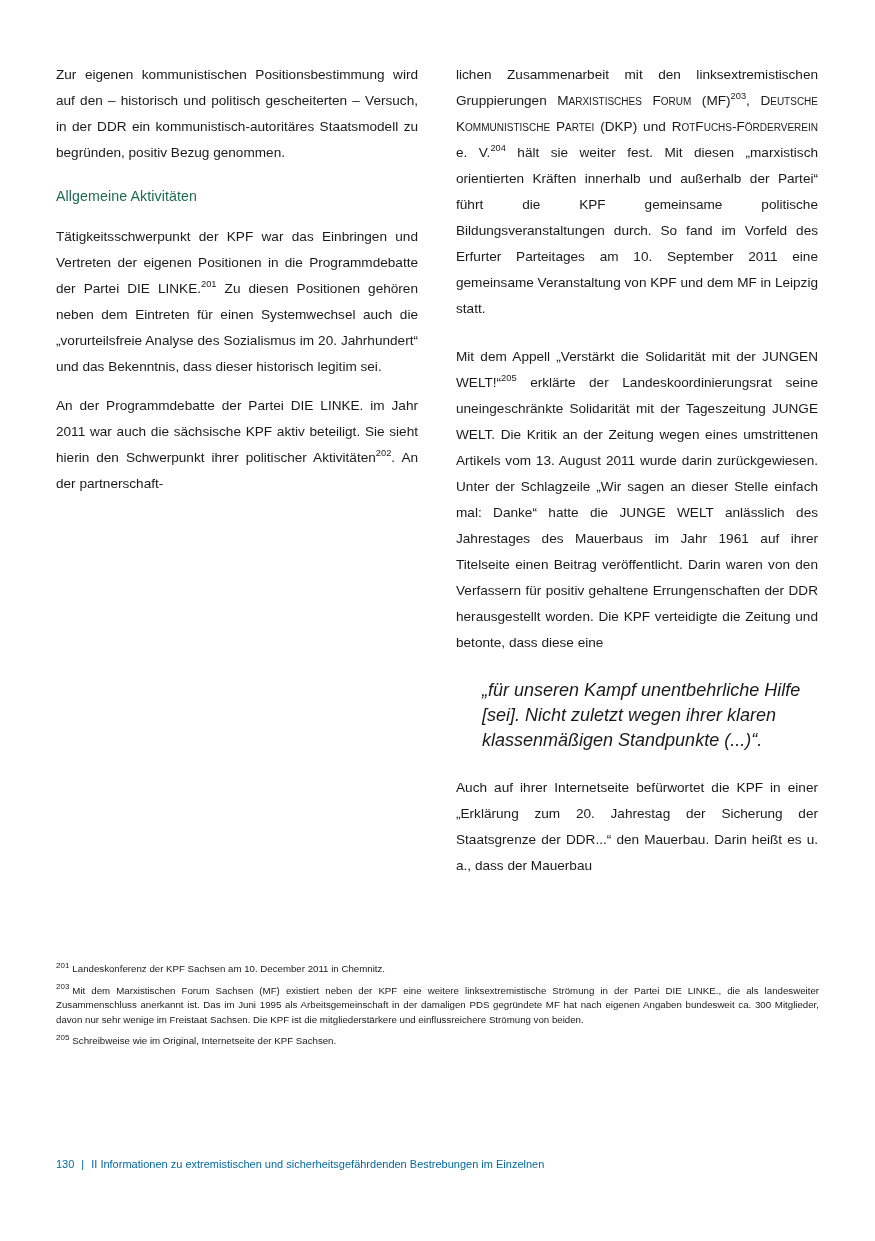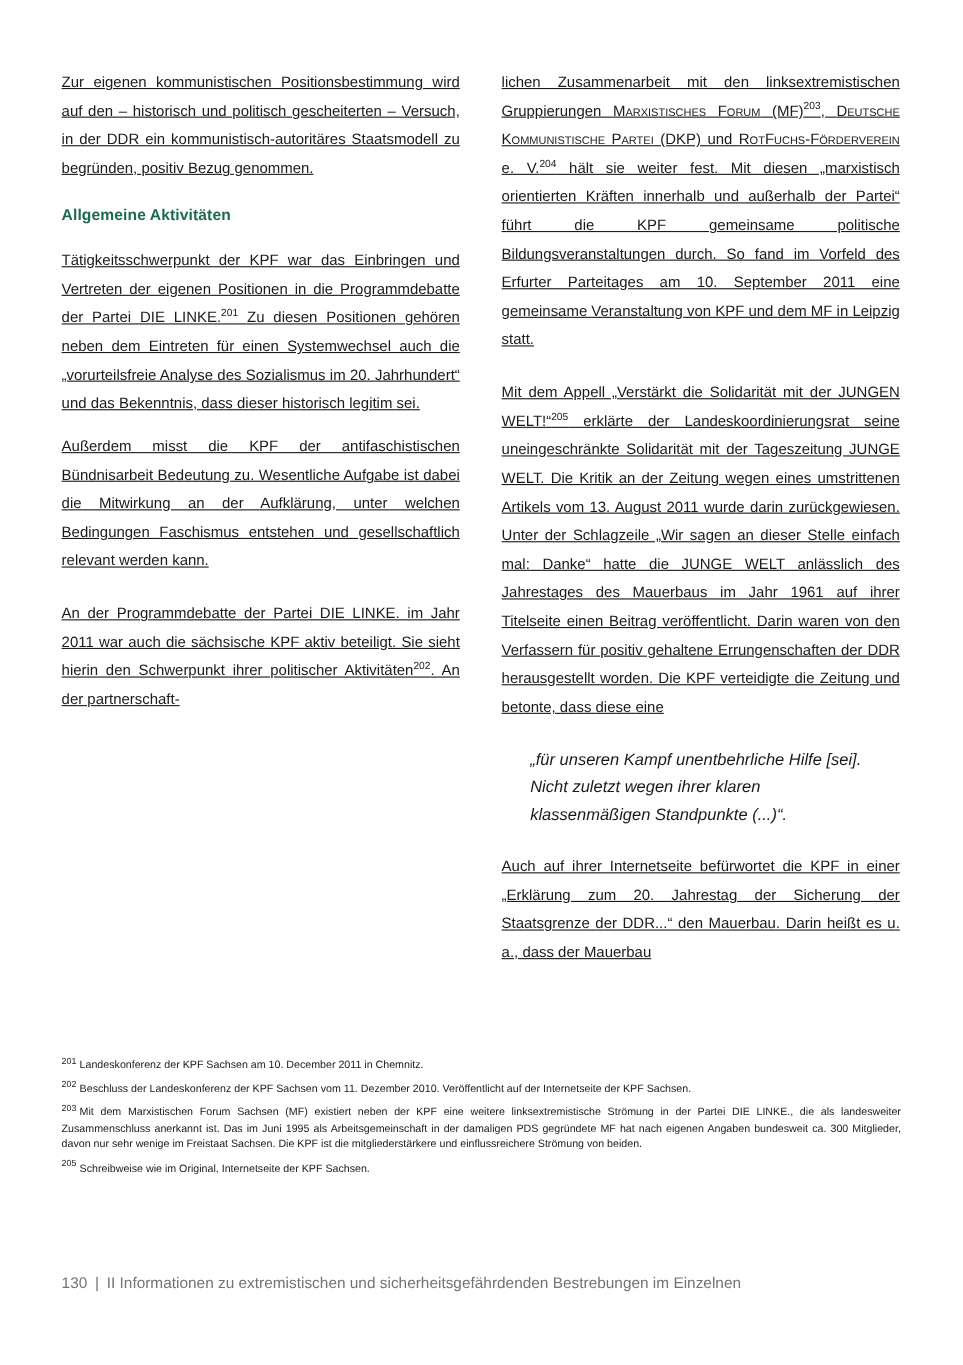--- a/index.html
+++ b/index.html
@@ -31,34 +31,33 @@
   }
   .col {
     width: 362px;
   }
   p.body {
     margin: 0 0 22px 0;
     font-size: 13.6px;
     line-height: 26px;
     text-align: justify;
     color: #1a1a1a;
-    text-decoration: underline;
   }
   p.body.last { margin-bottom: 0; }
   p.tight { margin-bottom: 13px; }
   h2.section {
     margin: 10px 0 20px 0;
     font-size: 14.2px;
-    font-weight: bold;
+    font-weight: normal;
     color: #1d6b4f;
     letter-spacing: 0.1px;
   }
   .quote {
     margin: 0 0 22px 26px;
-    font-size: 15px;
+    font-size: 18px;
     line-height: 25px;
     font-style: italic;
     color: #1a1a1a;
     width: 320px;
   }
   sup {
     font-size: 9.3px;
     vertical-align: super;
     line-height: 0;
   }
@@ -82,59 +81,57 @@
     font-size: 8px;
     vertical-align: super;
     line-height: 0;
     margin-right: 3px;
   }
   .footer {
     position: absolute;
     left: 56px;
     top: 1158px;
     width: 763px;
-    font-size: 14px;
-    color: #737373;
+    font-size: 11px;
+    color: #0369a1;
   }
   .footer .pagenum { margin-right: 7px; }
   .footer .sep { margin-right: 7px; }
 </style>
 </head>
 <body>
 
 <div class="page">
 
   <div class="columns">
 
     <div class="col">
       <p class="body">Zur eigenen kommunistischen Positionsbestimmung wird auf den – historisch und politisch gescheiterten – Versuch, in der DDR ein kommunistisch-autoritäres Staatsmodell zu begründen, positiv Bezug genommen.</p>
 
       <h2 class="section">Allgemeine Aktivitäten</h2>
 
       <p class="body tight"><span>Tätigkeitsschwerpunkt der KPF war das Einbringen und Vertreten der eigenen Positionen in die Programmdebatte der Partei DIE LINKE.</span><sup>201</sup><span> Zu diesen Positionen gehören neben dem Eintreten für einen Systemwechsel auch die „vorurteilsfreie Analyse des Sozialismus im 20. Jahrhundert“ und das Bekenntnis, dass dieser historisch legitim sei.</span></p>
-      <p class="body">Außerdem misst die KPF der antifaschistischen Bündnisarbeit Bedeutung zu. Wesentliche Aufgabe ist dabei die Mitwirkung an der Aufklärung, unter welchen Bedingungen Faschismus entstehen und gesellschaftlich relevant werden kann.</p>
 
       <p class="body last"><span>An der Programmdebatte der Partei DIE LINKE. im Jahr 2011 war auch die sächsische KPF aktiv beteiligt. Sie sieht hierin den Schwerpunkt ihrer politischer Aktivitäten</span><sup>202</sup><span>. An der partnerschaft-</span></p>
     </div>
 
     <div class="col">
       <p class="body"><span>lichen Zusammenarbeit mit den linksextremistischen Gruppierungen </span><span class="smallcaps">Marxistisches Forum</span><span> (MF)</span><sup>203</sup><span>, </span><span class="smallcaps">Deutsche Kommunistische Partei</span><span> (DKP) und </span><span class="smallcaps">RotFuchs-Förderverein</span><span> e. V.</span><sup>204</sup><span> hält sie weiter fest. Mit diesen „marxistisch orientierten Kräften innerhalb und außerhalb der Partei“ führt die KPF gemeinsame politische Bildungsveranstaltungen durch. So fand im Vorfeld des Erfurter Parteitages am 10. September 2011 eine gemeinsame Veranstaltung von KPF und dem MF in Leipzig statt.</span></p>
 
       <p class="body"><span>Mit dem Appell „Verstärkt die Solidarität mit der JUNGEN WELT!“</span><sup>205</sup><span> erklärte der Landeskoordinierungsrat seine uneingeschränkte Solidarität mit der Tageszeitung JUNGE WELT. Die Kritik an der Zeitung wegen eines umstrittenen Artikels vom 13. August 2011 wurde darin zurückgewiesen. Unter der Schlagzeile „Wir sagen an dieser Stelle einfach mal: Danke“ hatte die JUNGE WELT anlässlich des Jahrestages des Mauerbaus im Jahr 1961 auf ihrer Titelseite einen Beitrag veröffentlicht. Darin waren von den Verfassern für positiv gehaltene Errungenschaften der DDR herausgestellt worden. Die KPF verteidigte die Zeitung und betonte, dass diese eine</span></p>
 
       <p class="quote">„für unseren Kampf unentbehrliche Hilfe [sei]. Nicht zuletzt wegen ihrer klaren klassenmäßigen Standpunkte (...)“.</p>
 
       <p class="body last">Auch auf ihrer Internetseite befürwortet die KPF in einer „Erklärung zum 20. Jahrestag der Sicherung der Staatsgrenze der DDR...“ den Mauerbau. Darin heißt es u. a., dass der Mauerbau</p>
     </div>
 
   </div>
 
   <div class="footnotes">
     <div class="fn"><span class="num">201</span><span>Landeskonferenz der KPF Sachsen am 10. December 2011 in Chemnitz.</span></div>
-    <div class="fn"><span class="num">202</span><span>Beschluss der Landeskonferenz der KPF Sachsen vom 11. Dezember 2010. Veröffentlicht auf der Internetseite der KPF Sachsen.</span></div>
     <div class="fn"><span class="num">203</span><span>Mit dem Marxistischen Forum Sachsen (MF) existiert neben der KPF eine weitere linksextremistische Strömung in der Partei DIE LINKE., die als landesweiter Zusammenschluss anerkannt ist. Das im Juni 1995 als Arbeitsgemeinschaft in der damaligen PDS gegründete MF hat nach eigenen Angaben bundesweit ca. 300 Mitglieder, davon nur sehr wenige im Freistaat Sachsen. Die KPF ist die mitgliederstärkere und einflussreichere Strömung von beiden.</span></div>
     <div class="fn"><span class="num">205</span><span>Schreibweise wie im Original, Internetseite der KPF Sachsen.</span></div>
   </div>
 
   <div class="footer">
     <span class="pagenum">130</span><span class="sep">|</span><span>II Informationen zu extremistischen und sicherheitsgefährdenden Bestrebungen im Einzelnen</span>
   </div>
 
 </div>
 

